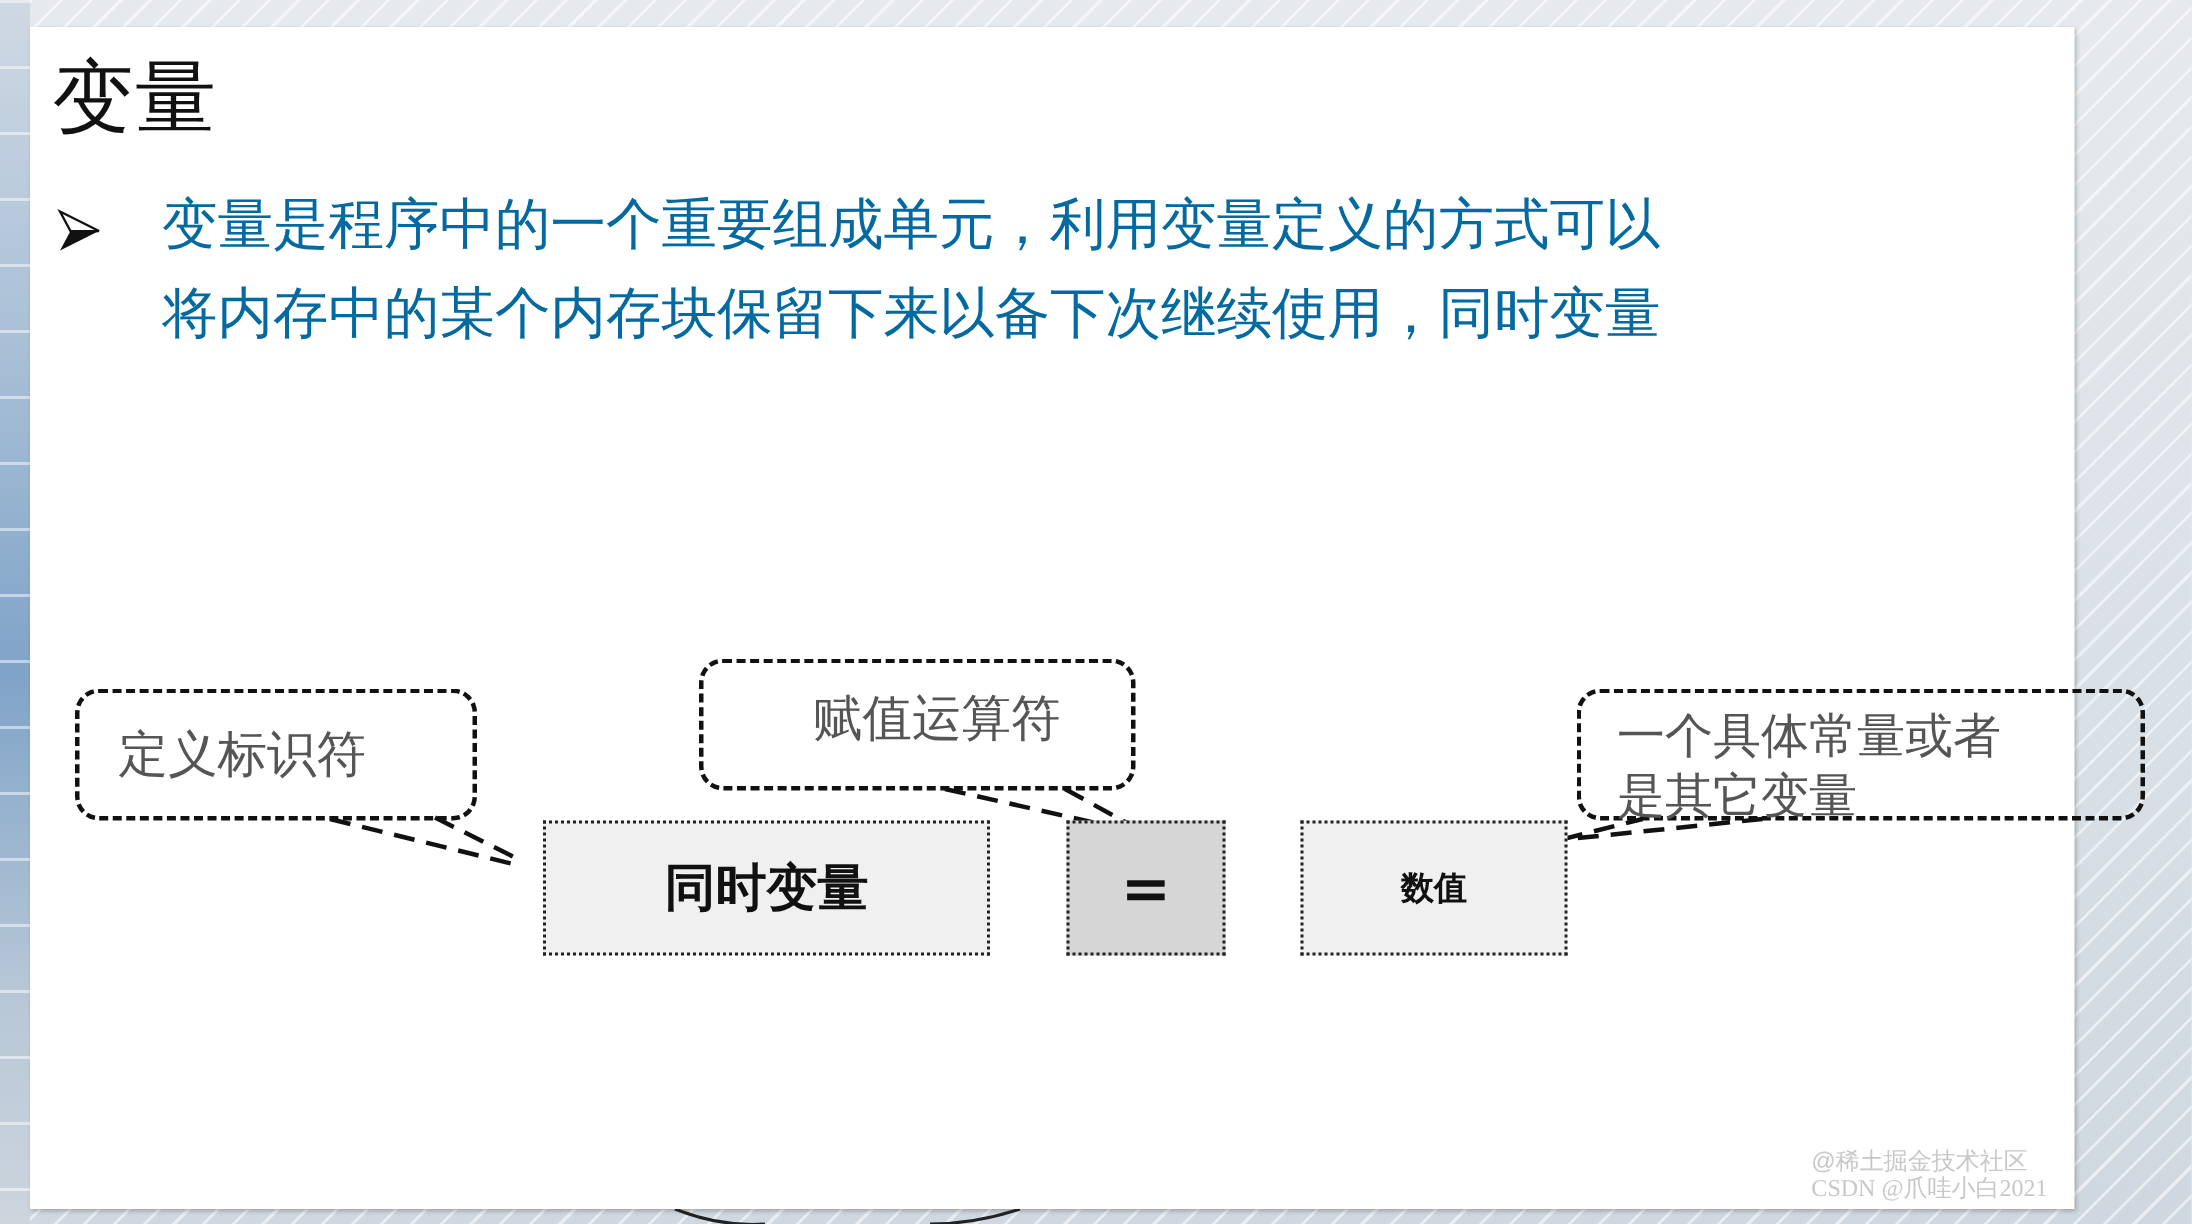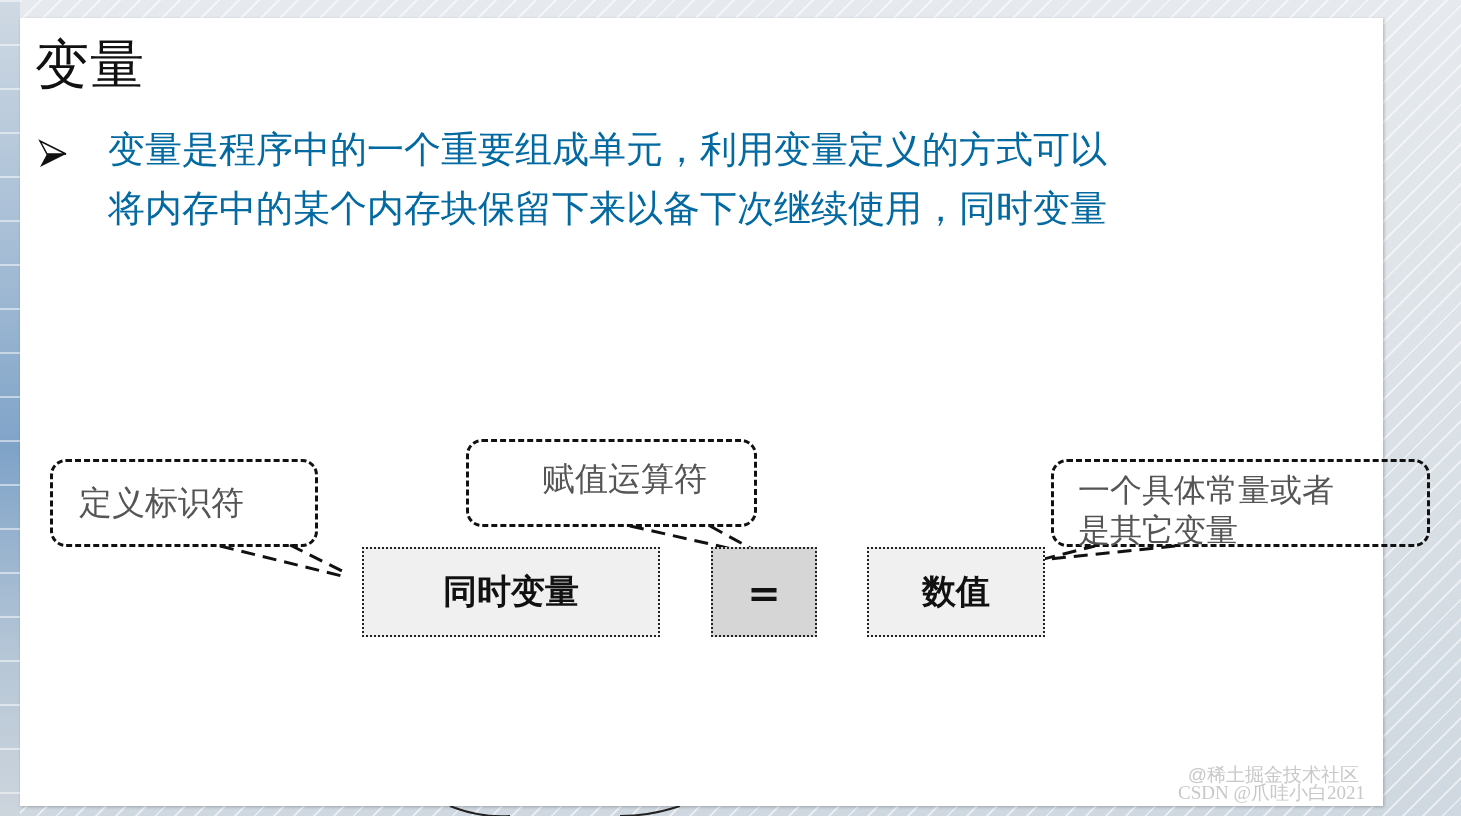--- a/index.html
+++ b/index.html
@@ -46,28 +46,28 @@
   .callout-3 { left: 1031px; top: 441px; width: 379px; height: 88px; padding: 8px 0 0 24px; font-size: 32px; line-height: 40px; }
 
   .box {
     position: absolute; border: 2px dotted #222; box-sizing: border-box;
     display: flex; align-items: center; justify-content: center;
     font-family: "DejaVu Serif", "Liberation Serif", serif;
     font-weight: bold; color: #111;
   }
   .box-name { left: 342px; top: 529px; width: 298px; height: 90px; background: #f0f0f0; font-size: 34px; }
   .box-eq { left: 691px; top: 529px; width: 106px; height: 90px; background: #d6d6d6; font-size: 40px; }
-  .box-val { left: 847px; top: 529px; width: 178px; height: 90px; background: #f0f0f0; font-size: 34px; }
+  .box-val { left: 847px; top: 529px; width: 178px; height: 90px; background: #f0f0f0; font-size: 22px; }
 
   .connectors { position: absolute; left: 0; top: 0; width: 1426px; height: 788px; pointer-events: none; }
 
   .watermark {
-    position: absolute; right: 18px; bottom: 4px; text-align: right;
+    position: absolute; right: 18px; bottom: 4px; 
     font-family: "Liberation Sans", sans-serif; color: #c8c8c8;
-    font-size: 19px; line-height: 18px;
+    font-size: 16px; line-height: 18px;
   }
   .watermark .wm1 { display: block; margin-right: 6px; }
   .watermark .wm2 { display: block; font-family: Liberation Serif, serif; }
   .bottom-arcs { position: absolute; left: 0; top: 806px; width: 1461px; height: 10px; }
 </style>
 </head>
 <body>
 
 <div class="left-strip"></div>
 

